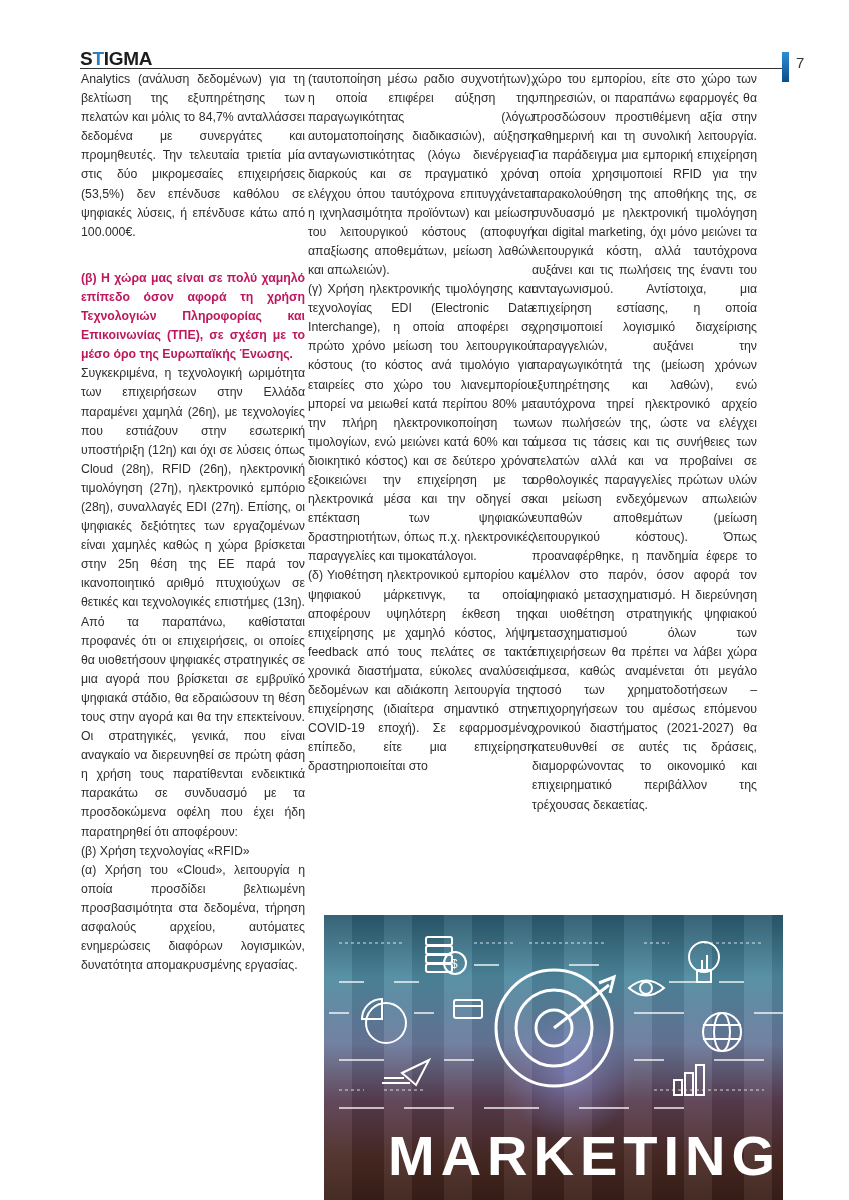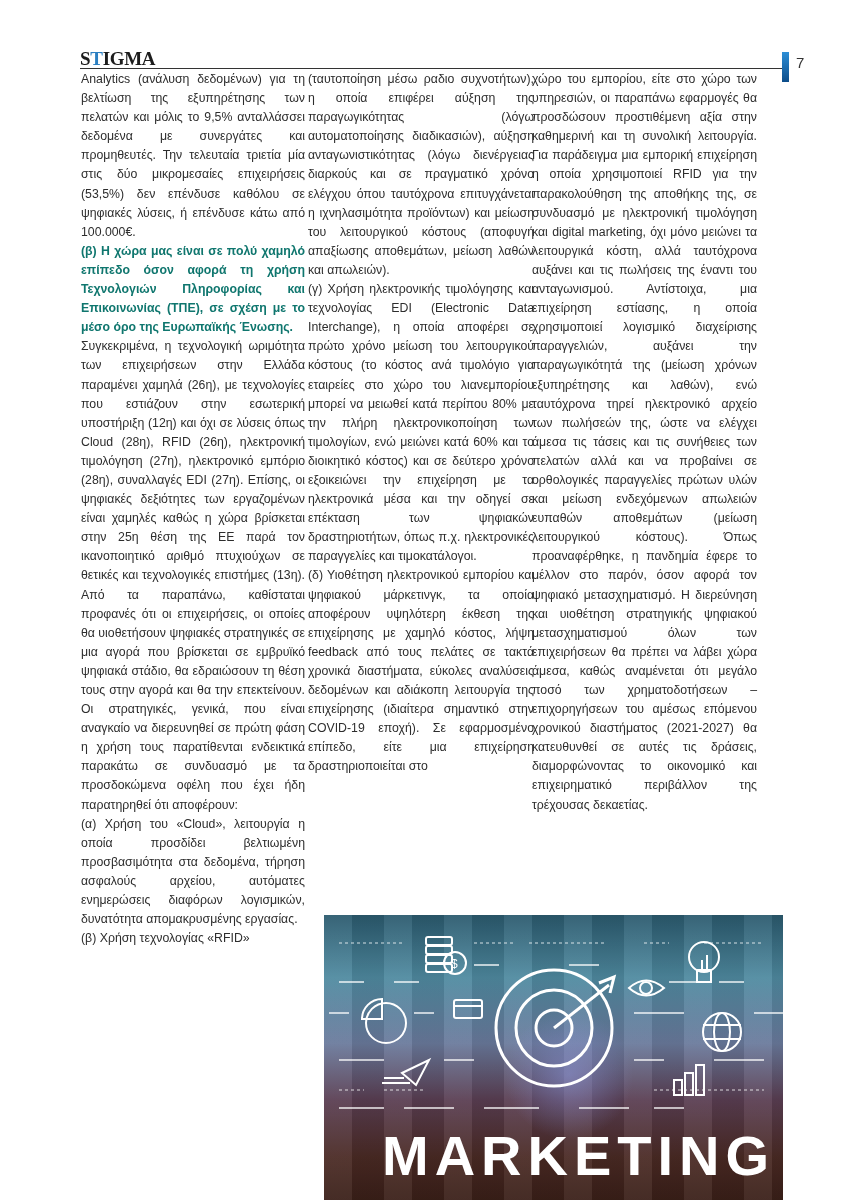--- a/index.html
+++ b/index.html
@@ -1,59 +1,59 @@
 <!DOCTYPE html>
 <html><head>
   <meta charset="utf-8">
   <style>
     html, body { margin: 0; padding: 0; background: #ffffff; }
     body { width: 849px; height: 1200px; position: relative; overflow: hidden;
            font-family: "DejaVu Sans", sans-serif; color: #2a2a2a; }
     .header { position: absolute; left: 80px; top: 46px; width: 720px; height: 30px; }
-    .logo { position: absolute; left: 0; top: 2px; font-family: Liberation Serif, serif;
+    .logo { position: absolute; left: 0; top: 2px; font-family: Liberation Sans, sans-serif;
             font-weight: 700; font-size: 19px; letter-spacing: -0.3px; color: #1c1c1c; }
     .logo .accent { color: #2b7fc1; }
     .header-rule { position: absolute; left: 0; top: 22px; width: 702px; height: 1px; background: #333; }
     .page-tab { position: absolute; left: 702px; top: 6px; width: 7px; height: 30px;
                 background: linear-gradient(#2d8ed6, #0c4d8a); }
     .page-number { position: absolute; left: 716px; top: 8px; font-family: "Liberation Sans", sans-serif;
                    font-size: 15px; color: #333; }
     .col { position: absolute; font-size: 12.3px; line-height: 19.1px; text-align: justify;
            color: #2d2d2d; font-family: "Liberation Sans", sans-serif; }
     .col p { margin: 0; }
-    .col .bold { font-weight: 700; color: #0f766e; }
+    .col .bold { font-weight: 700; color: #be185d; margin-top: 27px; }
     .col1 { left: 81px; top: 70px; width: 224px; }
     .col2 { left: 308px; top: 70px; width: 226px; }
     .col3 { left: 532px; top: 70px; width: 225px; }
     .figure { position: absolute; left: 324px; top: 915px; width: 459px; height: 285px; overflow: hidden;
               background: linear-gradient(180deg, #2b5a6e 0%, #4f8aa0 22%, #6a7a9c 45%, #5a3e52 65%, #4a2a24 85%, #3a1f18 100%); }
     .figure .blur1 { position: absolute; left: 0; top: 0; width: 100%; height: 100%;
        background: repeating-linear-gradient(90deg, rgba(255,255,255,0.06) 0 28px, rgba(0,0,0,0.08) 28px 60px); }
     .figure .city { position: absolute; left: 180px; top: 95px; width: 130px; height: 130px;
        background: radial-gradient(ellipse at center, rgba(140,150,220,0.55), rgba(40,30,80,0) 70%); }
     .figure svg { position: absolute; left: 0; top: 0; }
-    .figure .caption-word { position: absolute; left: 58px; top: 208px; font-family: "Liberation Sans", sans-serif;
+    .figure .caption-word { position: absolute; left: 64px; top: 208px; font-family: "Liberation Sans", sans-serif;
        font-weight: 700; font-size: 56px; letter-spacing: 6px; color: #ffffff; }
   </style>
 </head>
 <body>
 
 <div class="header">
   <div class="logo"><span>S</span><span class="accent">T</span><span>IGMA</span></div>
   <div class="header-rule"></div>
   <div class="page-tab"></div>
   <div class="page-number">7</div>
 </div>
 
 <div class="col col1">
-  <p>Analytics (ανάλυση δεδομένων) για τη βελτίωση της εξυπηρέτησης των πελατών και μόλις το 9,5% ανταλλάσσει δεδομένα με συνεργάτες και προμηθευτές. Την τελευταία τριετία μία στις δύο μικρομεσαίες επιχειρήσεις (53,5%) δεν επένδυσε καθόλου σε ψηφιακές λύσεις, ή επένδυσε κάτω από 100.000€.</p>
+  <p>Analytics (ανάλυση δεδομένων) για τη βελτίωση της εξυπηρέτησης των πελατών και μόλις το 84,7% ανταλλάσσει δεδομένα με συνεργάτες και προμηθευτές. Την τελευταία τριετία μία στις δύο μικρομεσαίες επιχειρήσεις (53,5%) δεν επένδυσε καθόλου σε ψηφιακές λύσεις, ή επένδυσε κάτω από 100.000€.</p>
   <p class="bold">(β) Η χώρα μας είναι σε πολύ χαμηλό επίπεδο όσον αφορά τη χρήση Τεχνολογιών Πληροφορίας και Επικοινωνίας (ΤΠΕ), σε σχέση με το μέσο όρο της Ευρωπαϊκής Ένωσης.</p>
   <p>Συγκεκριμένα, η τεχνολογική ωριμότητα των επιχειρήσεων στην Ελλάδα παραμένει χαμηλά (26η), με τεχνολογίες που εστιάζουν στην εσωτερική υποστήριξη (12η) και όχι σε λύσεις όπως Cloud (28η), RFID (26η), ηλεκτρονική τιμολόγηση (27η), ηλεκτρονικό εμπόριο (28η), συναλλαγές EDI (27η). Επίσης, οι ψηφιακές δεξιότητες των εργαζομένων είναι χαμηλές καθώς η χώρα βρίσκεται στην 25η θέση της ΕΕ παρά τον ικανοποιητικό αριθμό πτυχιούχων σε θετικές και τεχνολογικές επιστήμες (13η). Από τα παραπάνω, καθίσταται προφανές ότι οι επιχειρήσεις, οι οποίες θα υιοθετήσουν ψηφιακές στρατηγικές σε μια αγορά που βρίσκεται σε εμβρυϊκό ψηφιακά στάδιο, θα εδραιώσουν τη θέση τους στην αγορά και θα την επεκτείνουν. Οι στρατηγικές, γενικά, που είναι αναγκαίο να διερευνηθεί σε πρώτη φάση η χρήση τους παρατίθενται ενδεικτικά παρακάτω σε συνδυασμό με τα προσδοκώμενα οφέλη που έχει ήδη παρατηρηθεί ότι αποφέρουν:</p>
+  <p>(β) Χρήση τεχνολογίας «RFID»</p>
   <p>(α) Χρήση του «Cloud», λειτουργία η οποία προσδίδει βελτιωμένη προσβασιμότητα στα δεδομένα, τήρηση ασφαλούς αρχείου, αυτόματες ενημερώσεις διαφόρων λογισμικών, δυνατότητα απομακρυσμένης εργασίας.</p>
-  <p>(β) Χρήση τεχνολογίας «RFID»</p>
 </div>
 
 <div class="col col2">
   <p>(ταυτοποίηση μέσω ραδιο συχνοτήτων), η οποία επιφέρει αύξηση της παραγωγικότητας (λόγω αυτοματοποίησης διαδικασιών), αύξηση ανταγωνιστικότητας (λόγω διενέργειας διαρκούς και σε πραγματικό χρόνο ελέγχου όπου ταυτόχρονα επιτυγχάνεται η ιχνηλασιμότητα προϊόντων) και μείωση του λειτουργικού κόστους (αποφυγή απαξίωσης αποθεμάτων, μείωση λαθών και απωλειών).</p>
   <p>(γ) Χρήση ηλεκτρονικής τιμολόγησης και τεχνολογίας EDI (Electronic Data Interchange), η οποία αποφέρει σε πρώτο χρόνο μείωση του λειτουργικού κόστους (το κόστος ανά τιμολόγιο για εταιρείες στο χώρο του λιανεμπορίου μπορεί να μειωθεί κατά περίπου 80% με την πλήρη ηλεκτρονικοποίηση των τιμολογίων, ενώ μειώνει κατά 60% και το διοικητικό κόστος) και σε δεύτερο χρόνο εξοικειώνει την επιχείρηση με τα ηλεκτρονικά μέσα και την οδηγεί σε επέκταση των ψηφιακών δραστηριοτήτων, όπως π.χ. ηλεκτρονικές παραγγελίες και τιμοκατάλογοι.</p>
   <p>(δ) Υιοθέτηση ηλεκτρονικού εμπορίου και ψηφιακού μάρκετινγκ, τα οποία αποφέρουν υψηλότερη έκθεση της επιχείρησης με χαμηλό κόστος, λήψη feedback από τους πελάτες σε τακτά χρονικά διαστήματα, εύκολες αναλύσεις δεδομένων και αδιάκοπη λειτουργία της επιχείρησης (ιδιαίτερα σημαντικό στην COVID-19 εποχή). Σε εφαρμοσμένο επίπεδο, είτε μια επιχείρηση δραστηριοποιείται στο</p>
 </div>
 
 <div class="col col3">
   <p>χώρο του εμπορίου, είτε στο χώρο των υπηρεσιών, οι παραπάνω εφαρμογές θα προσδώσουν προστιθέμενη αξία στην καθημερινή και τη συνολική λειτουργία. Για παράδειγμα μια εμπορική επιχείρηση η οποία χρησιμοποιεί RFID για την παρακολούθηση της αποθήκης της, σε συνδυασμό με ηλεκτρονική τιμολόγηση και digital marketing, όχι μόνο μειώνει τα λειτουργικά κόστη, αλλά ταυτόχρονα αυξάνει και τις πωλήσεις της έναντι του ανταγωνισμού. Αντίστοιχα, μια επιχείρηση εστίασης, η οποία χρησιμοποιεί λογισμικό διαχείρισης παραγγελιών, αυξάνει την παραγωγικότητά της (μείωση χρόνων εξυπηρέτησης και λαθών), ενώ ταυτόχρονα τηρεί ηλεκτρονικό αρχείο των πωλήσεών της, ώστε να ελέγχει άμεσα τις τάσεις και τις συνήθειες των πελατών αλλά και να προβαίνει σε ορθολογικές παραγγελίες πρώτων υλών και μείωση ενδεχόμενων απωλειών ευπαθών αποθεμάτων (μείωση λειτουργικού κόστους). Όπως προαναφέρθηκε, η πανδημία έφερε το μέλλον στο παρόν, όσον αφορά τον ψηφιακό μετασχηματισμό. Η διερεύνηση και υιοθέτηση στρατηγικής ψηφιακού μετασχηματισμού όλων των επιχειρήσεων θα πρέπει να λάβει χώρα άμεσα, καθώς αναμένεται ότι μεγάλο ποσό των χρηματοδοτήσεων – επιχορηγήσεων του αμέσως επόμενου χρονικού διαστήματος (2021-2027) θα κατευθυνθεί σε αυτές τις δράσεις, διαμορφώνοντας το οικονομικό και επιχειρηματικό περιβάλλον της τρέχουσας δεκαετίας.</p>

